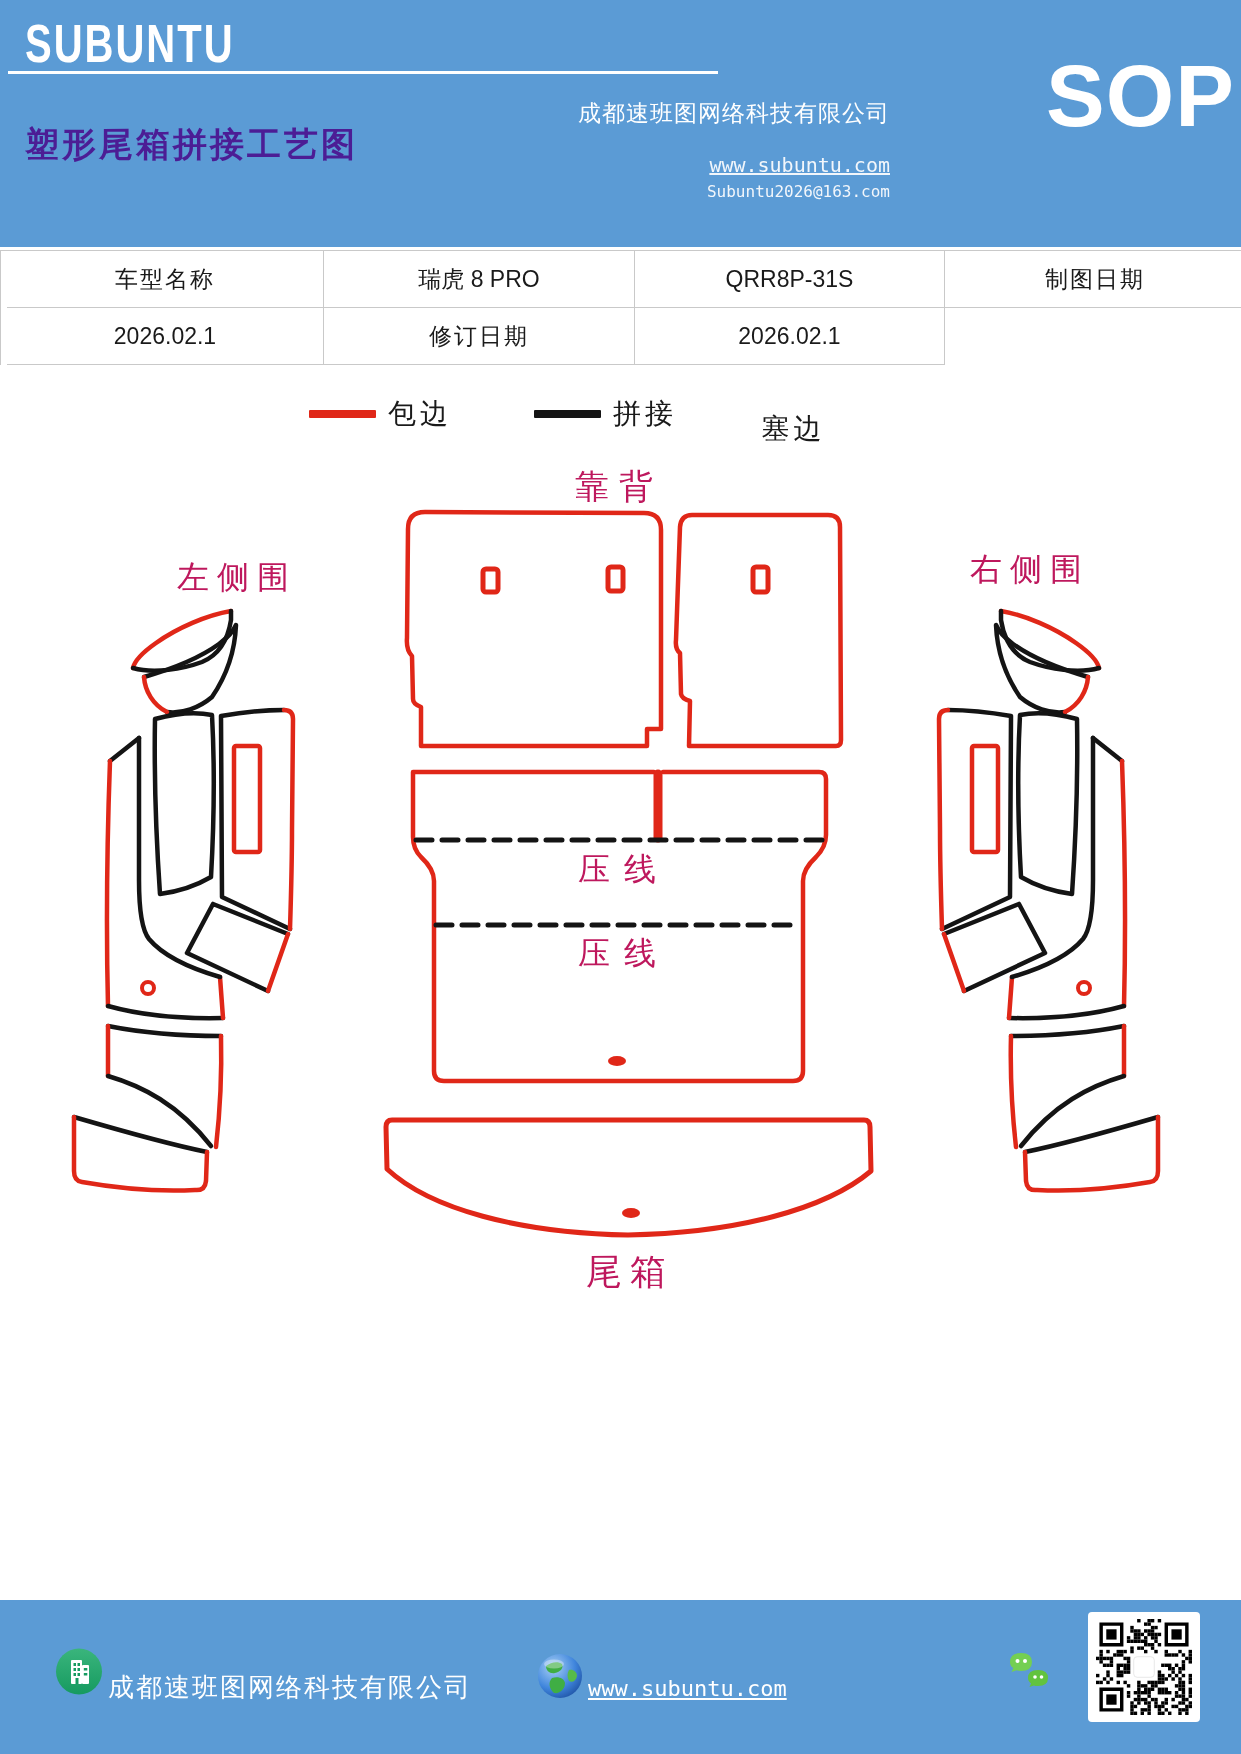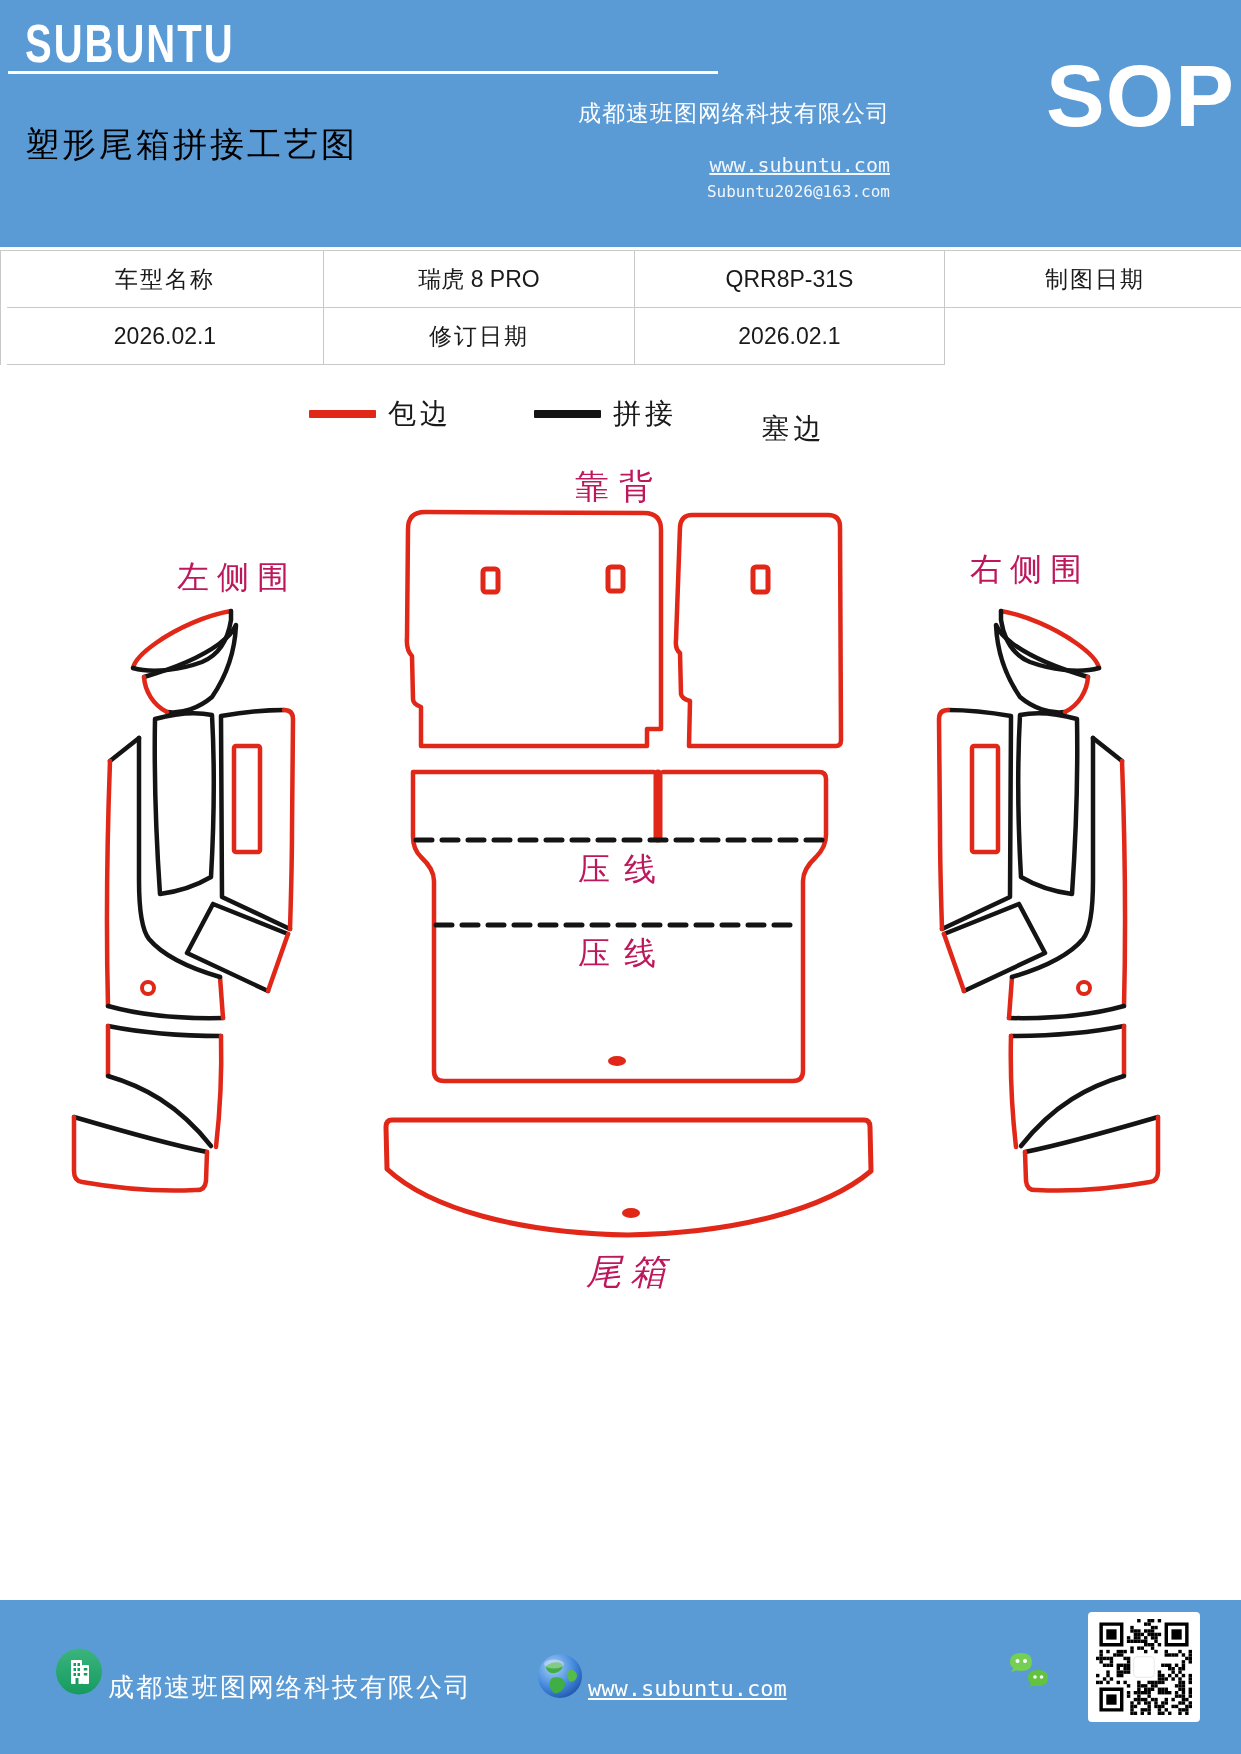--- a/index.html
+++ b/index.html
@@ -4,21 +4,21 @@
 <style>
   html,body{margin:0;padding:0;background:#ffffff;}
   #page{position:relative;width:1241px;height:1754px;background:#ffffff;overflow:hidden;
         font-family:"Liberation Sans",sans-serif;color:#1a1a1a;}
 
   
   .header{position:absolute;left:0;top:0;width:1241px;height:247px;background:#5b9bd5;}
   .logo{position:absolute;left:25px;top:14px;color:#fff;font-size:40px;font-weight:800;
         letter-spacing:2px;transform:scaleY(1.32);transform-origin:left top;}
   .header-rule{position:absolute;left:8px;top:71px;width:710px;height:3px;background:#fff;}
-  .doc-title{position:absolute;left:25px;top:122px;color:#000000;font-size:34px;font-weight:normal;
+  .doc-title{position:absolute;left:25px;top:122px;color:#4c1d95;font-size:34px;font-weight:bold;
         letter-spacing:3px;}
   .header-company{position:absolute;left:560px;top:98px;width:330px;color:#fff;font-size:23px;
         text-align:right;letter-spacing:1px;}
   .sop{position:absolute;left:1046px;top:52px;width:190px;color:#fff;font-size:88px;font-weight:bold;
         letter-spacing:1px;line-height:1;}
   .header-site{position:absolute;left:620px;top:153px;width:270px;color:#f2f6fb;font-size:20px;
         text-align:right;text-decoration:underline;font-family:"DejaVu Sans Mono",monospace;}
   .header-mail{position:absolute;left:620px;top:182px;width:270px;color:#f2f6fb;font-size:16px;
         text-align:right;font-family:"DejaVu Sans Mono",monospace;}
 
@@ -157,21 +157,21 @@
     </g>
 
     <use href="#side-left" transform="matrix(-1,0,0,1,1232,0)"></use>
   </svg>
 
   <div class="dlabel" style="left:544px;top:464px;width:150px;font-size:34px;letter-spacing:10px;">靠背</div>
   <div class="dlabel" style="left:137px;top:556px;width:200px;letter-spacing:8px;">左侧围</div>
   <div class="dlabel" style="left:930px;top:548px;width:200px;letter-spacing:8px;">右侧围</div>
   <div class="dlabel" style="left:549px;top:848px;width:150px;letter-spacing:14px;">压线</div>
   <div class="dlabel" style="left:549px;top:932px;width:150px;letter-spacing:14px;">压线</div>
-  <div class="dlabel" style="left:555px;top:1248px;width:150px;font-size:36px;letter-spacing:8px;font-style:italic;">尾箱</div>
+  <div class="dlabel" style="left:555px;top:1248px;width:150px;font-size:36px;letter-spacing:8px;">尾箱</div>
 
   <div class="footer"></div>
 
   <svg class="icon" style="left:55px;top:1648px;" width="48" height="47" viewBox="0 0 48 47">
     <defs>
       <linearGradient id="bg-grad" x1="0" y1="0" x2="0" y2="1">
         <stop offset="0" stop-color="#3ab57c"></stop>
           <stop offset="1" stop-color="#169a60"></stop>
       </linearGradient>
     </defs>

